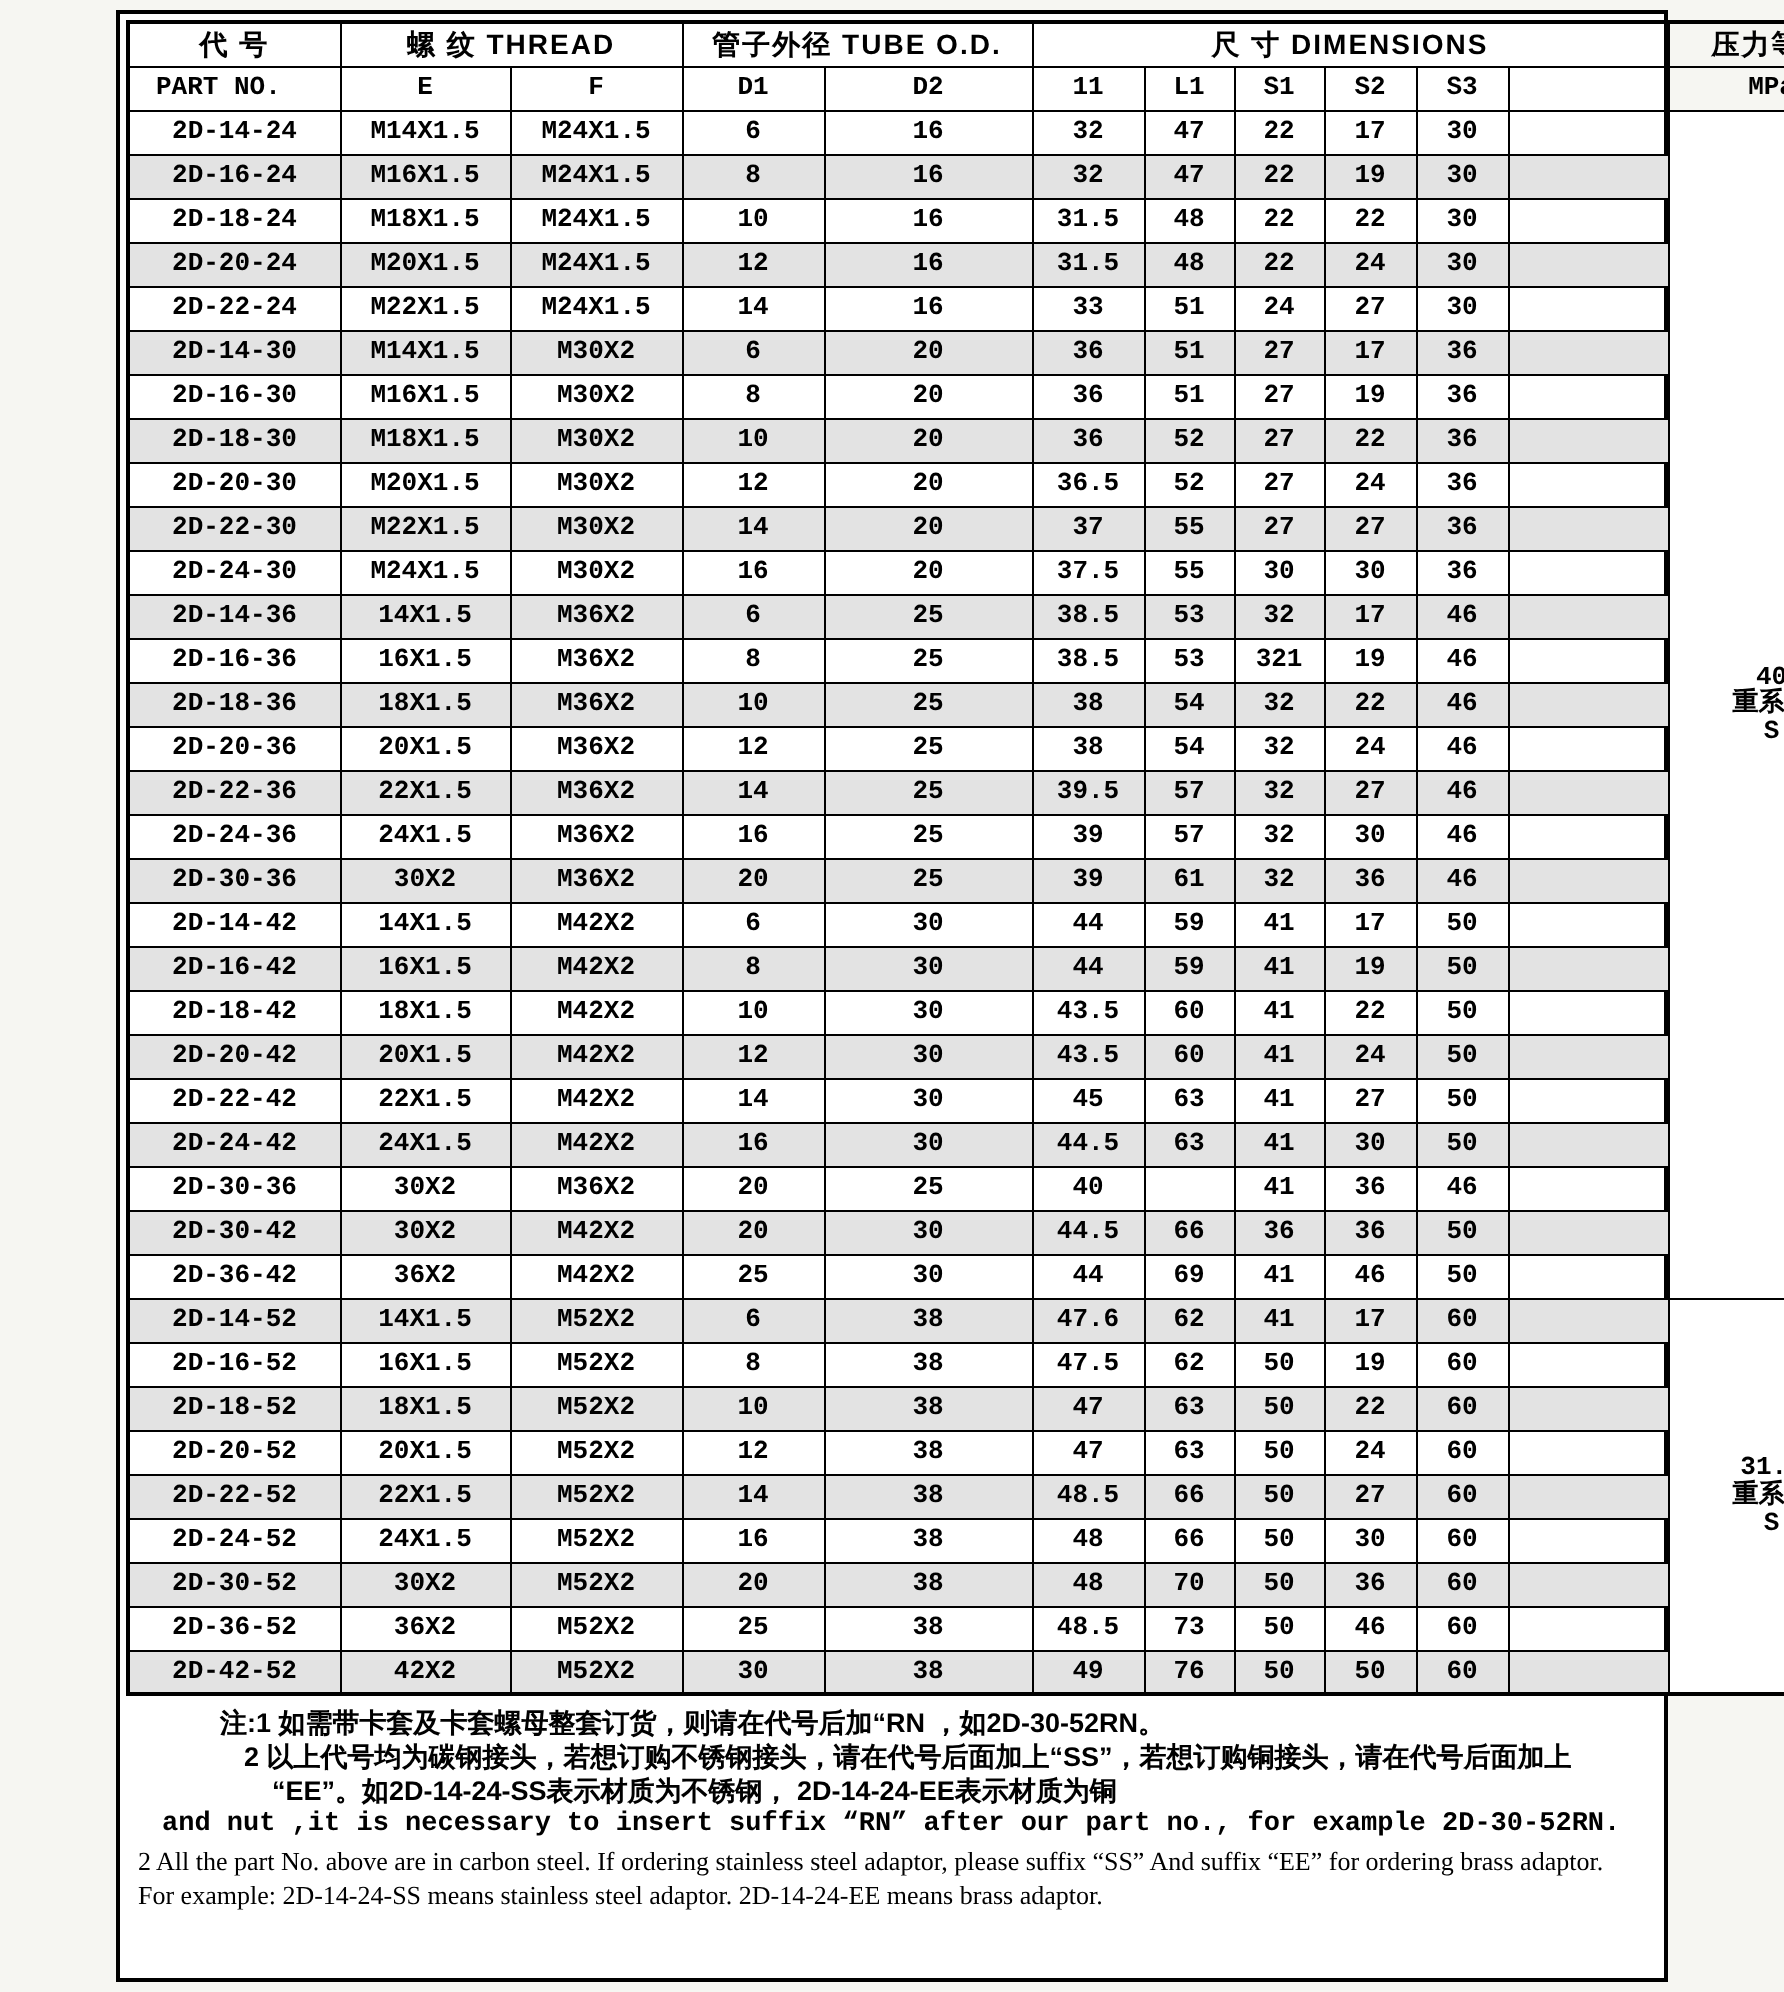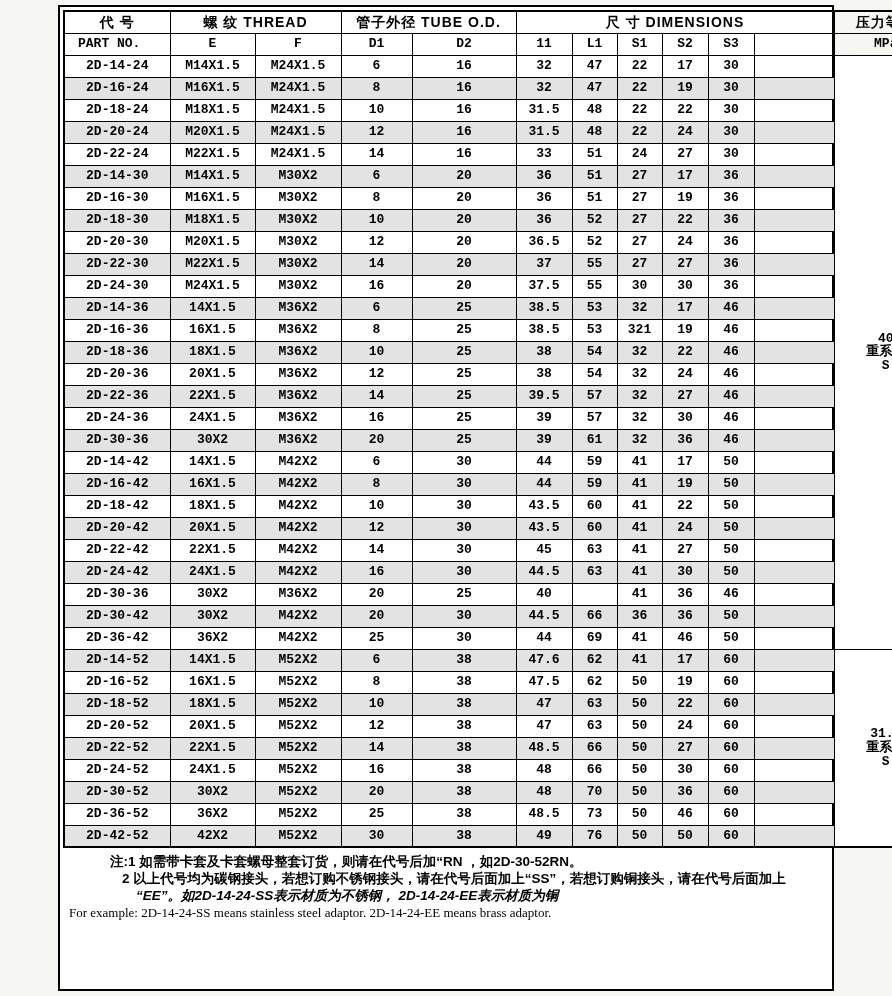--- a/index.html
+++ b/index.html
@@ -46,21 +46,21 @@
   }
   .note-mono {
     font-family:"Liberation Mono","DejaVu Sans Mono",monospace;
     font-weight:bold; font-size:13.5px; line-height:18px;
   }
   .note-serif {
     font-family:"Liberation Serif","DejaVu Serif",serif;
     font-weight:normal; font-size:13px; line-height:17px;
   }
   .ind1 { padding-left:12px; }
-  .ind2 { padding-left:26px;font-style:italic; }
+  .ind2 { padding-left:26px; }
 </style>
 </head>
 <body>
 
 <div class="page">
 
   <table class="spec">
     <colgroup>
       <col style="width:106px">
       <col style="width:85px">
@@ -577,16 +577,18 @@
           <td>60</td>
           <td></td>
         </tr>
       </tbody>
   </table>
 
   <div class="notes">
     <div class="note-cn">注:1 如需带卡套及卡套螺母整套订货，则请在代号后加“RN  ，如2D-30-52RN。</div>
     <div class="note-cn ind1">2 以上代号均为碳钢接头，若想订购不锈钢接头，请在代号后面加上“SS”，若想订购铜接头，请在代号后面加上</div>
     <div class="note-cn ind2">“EE”。如2D-14-24-SS表示材质为不锈钢， 2D-14-24-EE表示材质为铜</div>
+    <div class="note-mono ind1">and nut ,it is necessary to insert suffix “RN” after our part no., for example 2D-30-52RN.</div>
+    <div class="note-serif">2 All the part No. above are in carbon steel. If ordering stainless steel adaptor, please suffix “SS” And suffix “EE” for ordering brass adaptor.</div>
     <div class="note-serif">For example: 2D-14-24-SS means stainless steel adaptor. 2D-14-24-EE means brass adaptor.</div>
   </div>
 
 </div>
 
 </body></html>

